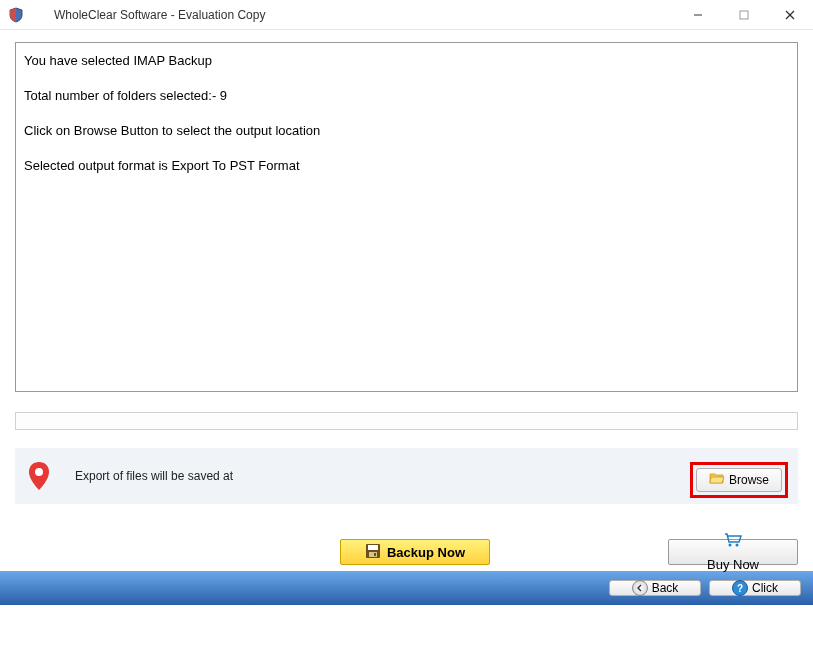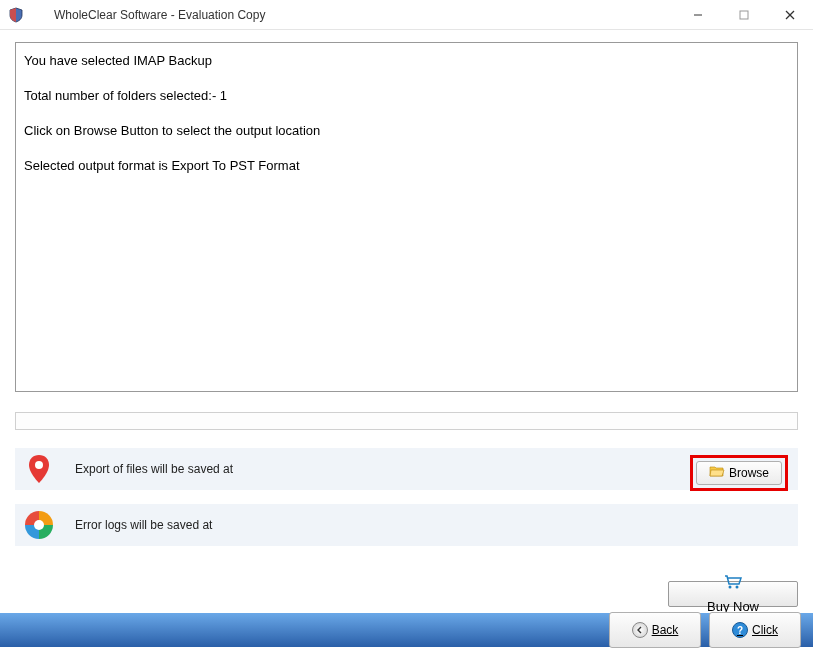--- a/index.html
+++ b/index.html
@@ -49,21 +49,21 @@
     border: 1px solid #d0d0d0;
     background: #fdfdfd;
     height: 18px;
     margin: 0;
   }
   .rows { margin-top: 18px; }
   .row {
     display: flex;
     align-items: center;
     background: #f0f4f9;
-    height: 42px;
+    height: 56px;
     margin-bottom: 14px;
     padding: 0 10px 0 6px;
   }
   .row-icon {
     width: 36px; height: 36px;
     display: flex; align-items: center; justify-content: center;
     margin-right: 18px;
   }
   .row-label {
     flex: 1;
@@ -126,23 +126,22 @@
     background: linear-gradient(#6aa8e8,#2a5fa8);
     height: 34px;
     display: flex;
     align-items: center;
     justify-content: flex-end;
     gap: 8px;
     padding: 0 12px;
   }
   .footer .btn {
     min-width: 92px;
-    height: 36px;
+    height: 16px;
     background: linear-gradient(#fdfdfd,#e8e8e8);
-    text-decoration: underline;
   }
   .circ-icon {
     width: 16px; height: 16px;
     border-radius: 50%;
     display: inline-flex;
     align-items: center; justify-content: center;
     font-size: 10px;
     font-weight: bold;
   }
 </style>
@@ -172,21 +171,21 @@
         <line x1="1" y1="1" x2="9" y2="9" stroke="#333" stroke-width="1.2"></line>
         <line x1="9" y1="1" x2="1" y2="9" stroke="#333" stroke-width="1.2"></line>
       </svg>
   </div>
 </div>
 
 <div class="workarea">
 
   <div class="infobox">
     <p>You have selected IMAP Backup</p>
-    <p>Total number of folders selected:- 1</p>
+    <p>Total number of folders selected:- 9</p>
     <p>Click on Browse Button to select the output location</p>
     <p>Selected output format is Export To PST Format</p>
   </div>
 
   <div class="spacer"></div>
   <div class="separator"></div>
 
   <div class="rows">
 
     <div class="row">
@@ -203,38 +202,37 @@
             <svg width="16" height="14" viewBox="0 0 16 14">
               <path d="M1 3 L6 3 L7 4 L14 4 L14 12 L1 12 Z" fill="#f7c948" stroke="#b8860b" stroke-width="0.6"></path>
               <path d="M2 6 L15 6 L13 12 L1 12 Z" fill="#ffe08a" stroke="#b8860b" stroke-width="0.6"></path>
             </svg>
           </span>
           <span>Browse</span>
         </button>
       </span>
     </div>
 
-    <div class="row">
-      <span class="row-icon">
-        <svg width="30" height="30" viewBox="0 0 30 30">
-          <path d="M15 15 L15 1 A14 14 0 0 1 29 15 Z" fill="#f39c12"></path>
-          <path d="M15 15 L29 15 A14 14 0 0 1 15 29 Z" fill="#27ae60"></path>
-          <path d="M15 15 L15 29 A14 14 0 0 1 1 15 Z" fill="#3498db"></path>
-          <path d="M15 15 L1 15 A14 14 0 0 1 15 1 Z" fill="#e74c3c"></path>
-          <circle cx="15" cy="15" r="5" fill="#fff"></circle>
-        </svg>
-      </span>
-      <span class="row-label">Error logs will be saved at</span>
-    </div>
 
   </div>
 </div>
 
 <div class="actionbar">
   <div class="spacer-flex"></div>
+  <button class="big-btn backup-btn">
+    <span>
+      <svg width="16" height="16" viewBox="0 0 16 16">
+        <rect x="1" y="1" width="14" height="14" rx="1" fill="#6b4f1d"></rect>
+        <rect x="3" y="2" width="10" height="5" fill="#fff"></rect>
+        <rect x="4" y="9" width="8" height="5" fill="#d8c48a"></rect>
+        <rect x="9" y="10" width="2" height="3" fill="#6b4f1d"></rect>
+      </svg>
+    </span>
+    <span>Backup Now</span>
+  </button>
   <div style="flex:0.4"></div>
   <button class="big-btn buy-btn">
     <span>
       <svg width="18" height="16" viewBox="0 0 18 16">
         <path d="M1 2 L3 2 L5 10 L15 10 L17 4 L4 4" fill="none" stroke="#1e7fc2" stroke-width="1.5"></path>
         <circle cx="6" cy="13" r="1.5" fill="#1e7fc2"></circle>
         <circle cx="13" cy="13" r="1.5" fill="#1e7fc2"></circle>
       </svg>
     </span>
     <span>Buy Now</span>

